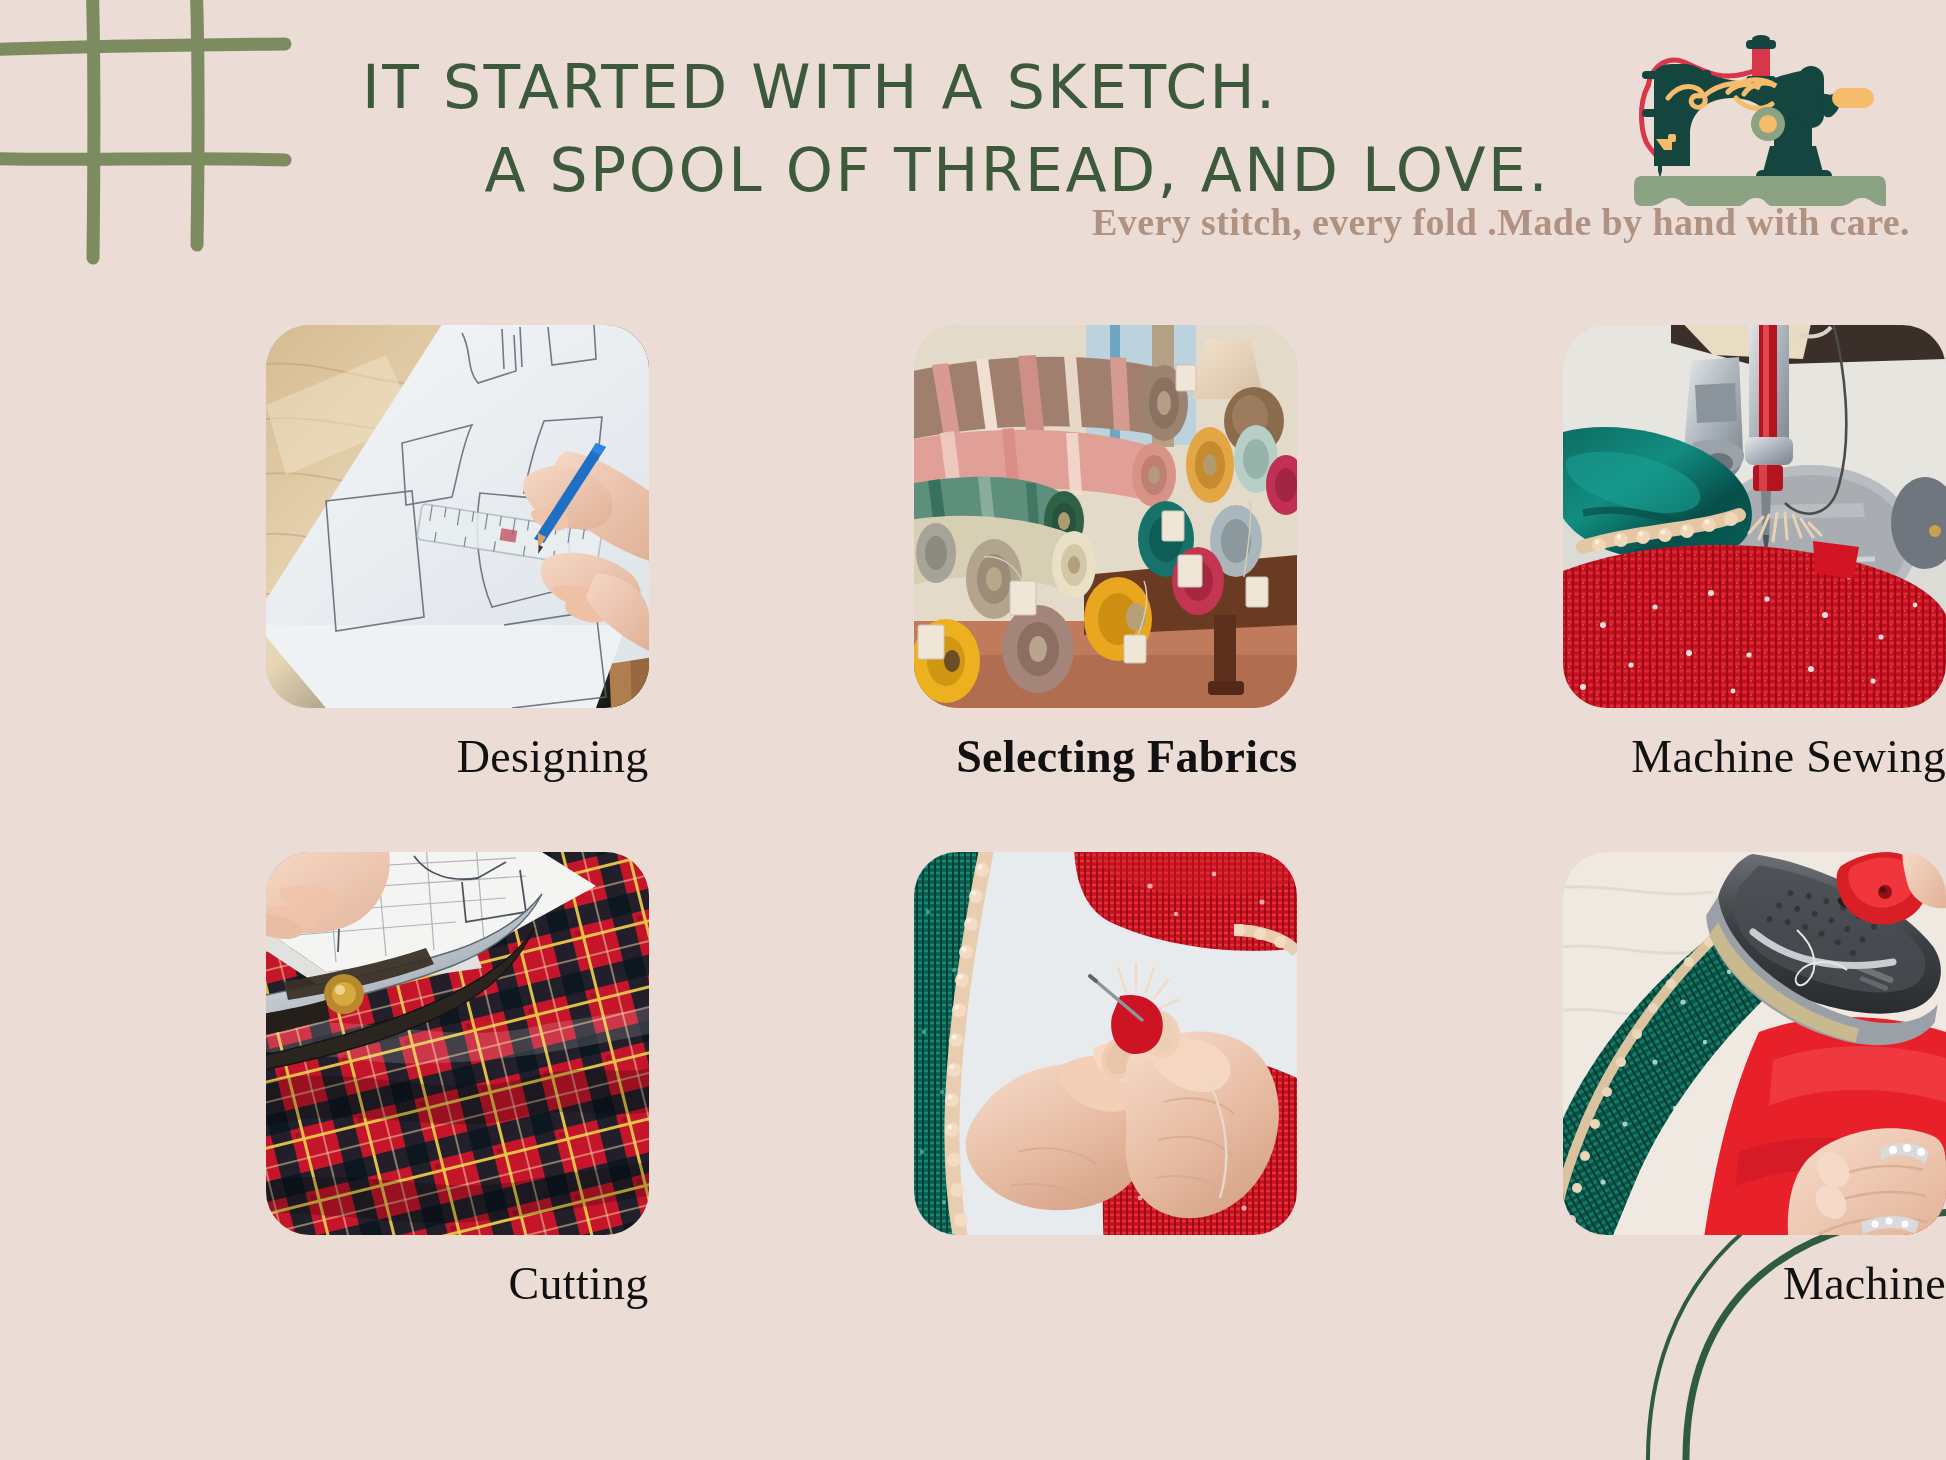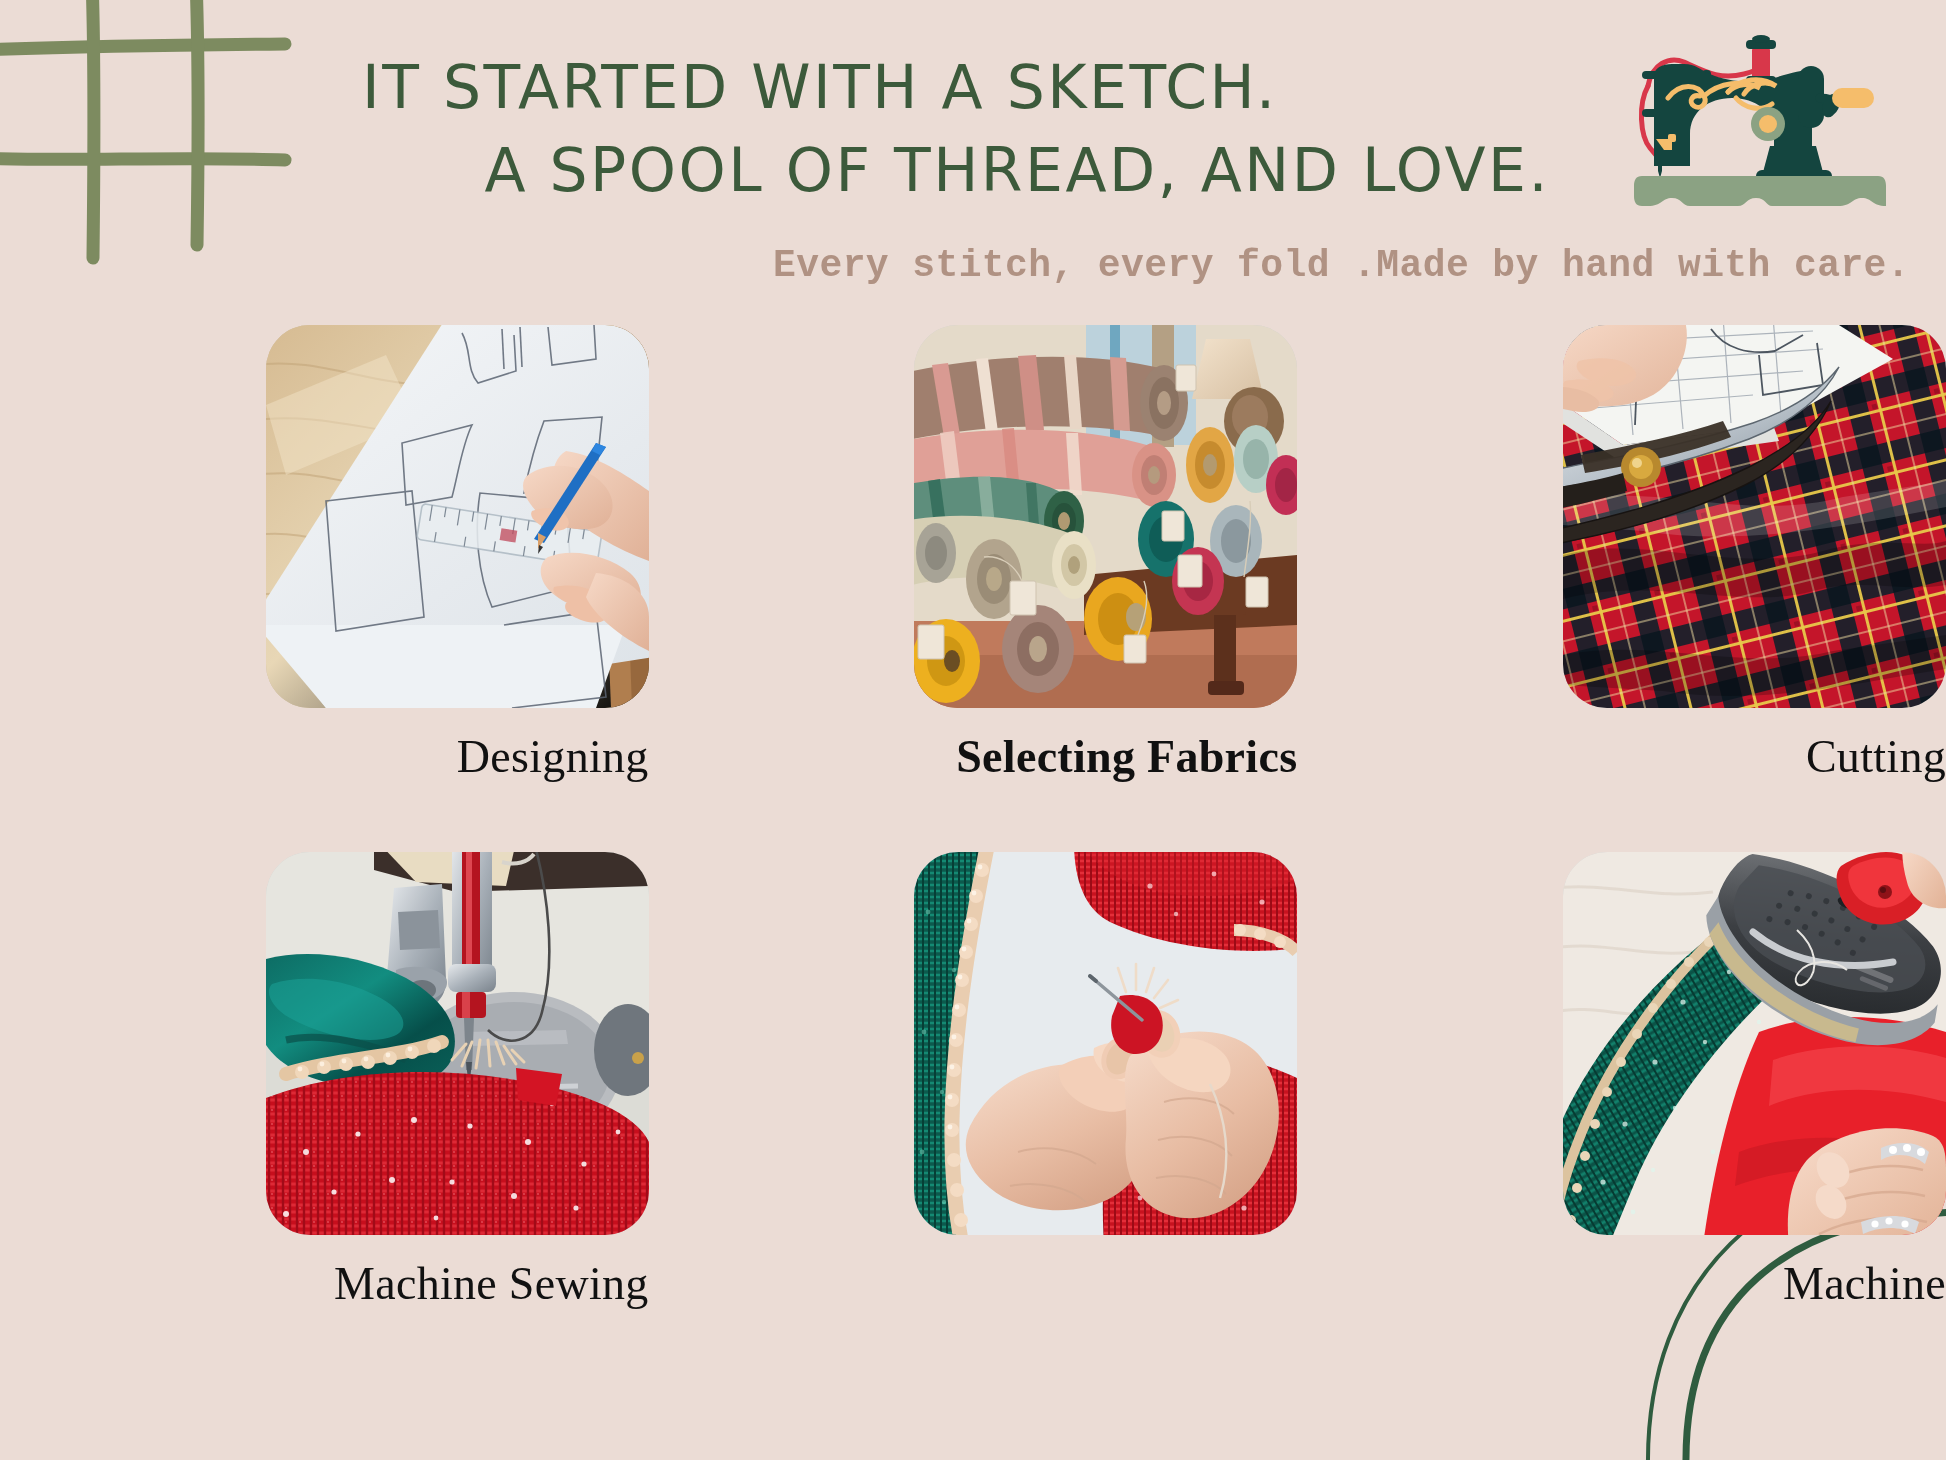--- a/index.html
+++ b/index.html
@@ -60,27 +60,26 @@
 
   #title-line-1 { padding-left: 62px; }
   #title-line-2 { padding-left: 18px; text-align: right; }
 
   #subtitle {
     position: absolute;
     left: 700px;
     top: 196px;
     width: 1210px;
     text-align: right;
-    font-family: Liberation Mono, monospace;
+    font-family: Liberation Serif, serif;
     font-size: 38px;
     font-weight: 700;
     letter-spacing: 0.4px;
     color: #b09283;
     white-space: nowrap;
-    margin-top: 44px;
   }
 
   #sewing-machine-icon {
     position: absolute;
     left: 1624px;
     top: 22px;
     width: 272px;
     height: 185px;
   }
 
@@ -425,100 +424,20 @@
         <g stroke="#d8cdb8" stroke-width="1.4" fill="none">
           <path d="M108 256 C 100 238, 84 230, 70 232"></path>
           <path d="M330 252 C 334 222, 338 196, 336 176"></path>
           <path d="M224 310 C 232 290, 236 272, 230 256"></path>
         </g>
       </svg>
     </div>
     <div class="step-label">Selecting Fabrics</div>
   </div>
 
-  <div class="step-card col-3">
-    <div class="thumb">
-      <svg viewBox="0 0 383 383" xmlns="http://www.w3.org/2000/svg" preserveAspectRatio="xMidYMid slice">
-        <defs>
-          <pattern id="tartan" width="64" height="64" patternUnits="userSpaceOnUse" patternTransform="rotate(-14)">
-            <rect width="64" height="64" fill="#c4152a"></rect>
-            <rect x="0" y="0" width="64" height="20" fill="#16202a" opacity="0.92"></rect>
-            <rect x="0" y="0" width="20" height="64" fill="#16202a" opacity="0.92"></rect>
-            <rect x="0" y="0" width="20" height="20" fill="#0d1720"></rect>
-            <rect x="30" y="0" width="3" height="64" fill="#e8c84a" opacity="0.95"></rect>
-            <rect x="0" y="30" width="64" height="3" fill="#e8c84a" opacity="0.95"></rect>
-            <rect x="50" y="0" width="2" height="64" fill="#f0dca0" opacity="0.5"></rect>
-            <rect x="0" y="50" width="64" height="2" fill="#f0dca0" opacity="0.5"></rect>
-            <rect x="24" y="24" width="5" height="5" fill="#7a0d1b" opacity="0.5"></rect>
-          </pattern>
-          <linearGradient id="skin3" x1="0" y1="0" x2="1" y2="1">
-            <stop offset="0%" stop-color="#f8dccb"></stop>
-              <stop offset="100%" stop-color="#e3b69c"></stop>
-          </linearGradient>
-          <linearGradient id="blade" x1="0" y1="0" x2="1" y2="1">
-            <stop offset="0%" stop-color="#f2f4f6"></stop>
-              <stop offset="55%" stop-color="#b9c2ca"></stop>
-            <stop offset="100%" stop-color="#7f8a94"></stop>
-          </linearGradient>
-        </defs>
-
-        <rect width="383" height="383" fill="url(#tartan)"></rect>
-
-        <g opacity="0.22">
-          <path d="M0 230 C 80 208, 170 250, 260 226 C 320 210, 360 224, 383 216 L 383 260
-                   C 340 268, 300 252, 250 266 C 180 286, 90 250, 0 274 Z" fill="#000"></path>
-          <path d="M0 330 C 90 312, 180 348, 270 326 L 383 310 L 383 344
-                   C 300 356, 200 382, 100 366 L 0 360 Z" fill="#000"></path>
-        </g>
-        <g opacity="0.15" fill="#fff">
-          <path d="M0 176 C 90 156, 180 198, 280 172 L 383 156 L 383 182
-                   C 290 200, 180 222, 80 206 L 0 200 Z"></path>
-        </g>
-
-        <path d="M-10 -10 L 260 -10 L 330 34 L 210 100 L 60 120 L -10 72 Z" fill="#f4f5f2"></path>
-        <path d="M-10 72 L 60 120 L 210 100 L 216 116 L 60 138 L -10 92 Z" fill="#e1e2df"></path>
-        <g stroke="#9aa3ad" stroke-width="1.2" fill="none" opacity="0.8">
-          <path d="M30 18 L 250 6"></path>
-            <path d="M26 40 L 260 24"></path>
-          <path d="M22 62 L 240 46"></path>
-            <path d="M18 84 L 190 70"></path>
-          <path d="M60 -8 L 70 110"></path>
-            <path d="M110 -8 L 120 104"></path>
-          <path d="M160 -8 L 168 98"></path>
-            <path d="M210 -8 L 218 90"></path>
-        </g>
-        <g stroke="#4d5660" stroke-width="1.8" fill="none">
-          <path d="M148 4 C 162 24, 186 30, 212 26 L 240 10"></path>
-          <path d="M196 30 L 200 70 L 260 60 L 254 18"></path>
-          <path d="M74 52 L 72 100"></path>
-        </g>
-
-        <g>
-          <path d="M-14 146 C 30 136, 110 124, 190 98 C 236 82, 262 60, 276 42
-                   C 262 70, 232 96, 186 114 C 112 142, 34 158, -14 164 Z" fill="url(#blade)" stroke="#5d6770" stroke-width="1.4"></path>
-          <path d="M-14 206 C 30 196, 112 178, 186 142 C 230 120, 256 96, 268 76
-                   C 254 108, 226 138, 182 160 C 110 196, 30 212, -14 220 Z" fill="#2b2520" stroke="#171311" stroke-width="1.4"></path>
-          <path d="M18 130 C 70 120, 120 110, 160 96 L 168 112 C 126 128, 72 140, 22 148 Z" fill="#3a3027" opacity="0.95"></path>
-          <circle cx="78" cy="142" r="20" fill="#b8892e"></circle>
-          <circle cx="78" cy="142" r="12" fill="#d8a93f"></circle>
-          <circle cx="74" cy="138" r="5" fill="#efd48c"></circle>
-          <path d="M-18 164 C 10 160, 40 154, 60 148 L 64 166 C 40 174, 8 182, -18 186 Z" fill="#241f1b"></path>
-        </g>
-
-        <path d="M-20 -10 L 120 -10 C 130 14, 120 48, 96 66 C 72 84, 30 86, -20 74 Z" fill="url(#skin3)"></path>
-        <g fill="#efc3a8" opacity="0.85">
-          <path d="M16 36 C 40 30, 64 34, 72 46 C 78 56, 60 64, 40 60 C 22 56, 8 44, 16 36 Z"></path>
-          <path d="M2 56 C 22 52, 44 56, 50 66 C 54 74, 38 80, 20 76 C 6 72, -4 62, 2 56 Z"></path>
-        </g>
-        <path d="M-20 62 C 0 60, 24 64, 34 74 C 42 82, 28 90, 10 86 L -20 80 Z" fill="#e8bda3"></path>
-      </svg>
-    </div>
-    <div class="step-label">Cutting</div>
-  </div>
-
   <div class="step-card col-1">
     <div class="thumb">
       <svg viewBox="0 0 383 383" xmlns="http://www.w3.org/2000/svg" preserveAspectRatio="xMidYMid slice">
         <defs>
           <linearGradient id="metal" x1="0" y1="0" x2="1" y2="1">
             <stop offset="0%" stop-color="#e6e9ec"></stop>
               <stop offset="50%" stop-color="#aab2ba"></stop>
             <stop offset="100%" stop-color="#79828b"></stop>
           </linearGradient>
           <linearGradient id="tealsat" x1="0" y1="0" x2="1" y2="1">
@@ -626,20 +545,100 @@
             <circle cx="20" cy="362" r="3"></circle>
           <circle cx="170" cy="366" r="2.4"></circle>
             <circle cx="352" cy="280" r="2.4"></circle>
           <circle cx="286" cy="252" r="2.2"></circle>
         </g>
 
         <path d="M250 216 L 296 222 L 290 254 L 252 248 Z" fill="#d31424"></path>
       </svg>
     </div>
     <div class="step-label">Machine Sewing</div>
+  </div>
+
+  <div class="step-card col-3">
+    <div class="thumb">
+      <svg viewBox="0 0 383 383" xmlns="http://www.w3.org/2000/svg" preserveAspectRatio="xMidYMid slice">
+        <defs>
+          <pattern id="tartan" width="64" height="64" patternUnits="userSpaceOnUse" patternTransform="rotate(-14)">
+            <rect width="64" height="64" fill="#c4152a"></rect>
+            <rect x="0" y="0" width="64" height="20" fill="#16202a" opacity="0.92"></rect>
+            <rect x="0" y="0" width="20" height="64" fill="#16202a" opacity="0.92"></rect>
+            <rect x="0" y="0" width="20" height="20" fill="#0d1720"></rect>
+            <rect x="30" y="0" width="3" height="64" fill="#e8c84a" opacity="0.95"></rect>
+            <rect x="0" y="30" width="64" height="3" fill="#e8c84a" opacity="0.95"></rect>
+            <rect x="50" y="0" width="2" height="64" fill="#f0dca0" opacity="0.5"></rect>
+            <rect x="0" y="50" width="64" height="2" fill="#f0dca0" opacity="0.5"></rect>
+            <rect x="24" y="24" width="5" height="5" fill="#7a0d1b" opacity="0.5"></rect>
+          </pattern>
+          <linearGradient id="skin3" x1="0" y1="0" x2="1" y2="1">
+            <stop offset="0%" stop-color="#f8dccb"></stop>
+              <stop offset="100%" stop-color="#e3b69c"></stop>
+          </linearGradient>
+          <linearGradient id="blade" x1="0" y1="0" x2="1" y2="1">
+            <stop offset="0%" stop-color="#f2f4f6"></stop>
+              <stop offset="55%" stop-color="#b9c2ca"></stop>
+            <stop offset="100%" stop-color="#7f8a94"></stop>
+          </linearGradient>
+        </defs>
+
+        <rect width="383" height="383" fill="url(#tartan)"></rect>
+
+        <g opacity="0.22">
+          <path d="M0 230 C 80 208, 170 250, 260 226 C 320 210, 360 224, 383 216 L 383 260
+                   C 340 268, 300 252, 250 266 C 180 286, 90 250, 0 274 Z" fill="#000"></path>
+          <path d="M0 330 C 90 312, 180 348, 270 326 L 383 310 L 383 344
+                   C 300 356, 200 382, 100 366 L 0 360 Z" fill="#000"></path>
+        </g>
+        <g opacity="0.15" fill="#fff">
+          <path d="M0 176 C 90 156, 180 198, 280 172 L 383 156 L 383 182
+                   C 290 200, 180 222, 80 206 L 0 200 Z"></path>
+        </g>
+
+        <path d="M-10 -10 L 260 -10 L 330 34 L 210 100 L 60 120 L -10 72 Z" fill="#f4f5f2"></path>
+        <path d="M-10 72 L 60 120 L 210 100 L 216 116 L 60 138 L -10 92 Z" fill="#e1e2df"></path>
+        <g stroke="#9aa3ad" stroke-width="1.2" fill="none" opacity="0.8">
+          <path d="M30 18 L 250 6"></path>
+            <path d="M26 40 L 260 24"></path>
+          <path d="M22 62 L 240 46"></path>
+            <path d="M18 84 L 190 70"></path>
+          <path d="M60 -8 L 70 110"></path>
+            <path d="M110 -8 L 120 104"></path>
+          <path d="M160 -8 L 168 98"></path>
+            <path d="M210 -8 L 218 90"></path>
+        </g>
+        <g stroke="#4d5660" stroke-width="1.8" fill="none">
+          <path d="M148 4 C 162 24, 186 30, 212 26 L 240 10"></path>
+          <path d="M196 30 L 200 70 L 260 60 L 254 18"></path>
+          <path d="M74 52 L 72 100"></path>
+        </g>
+
+        <g>
+          <path d="M-14 146 C 30 136, 110 124, 190 98 C 236 82, 262 60, 276 42
+                   C 262 70, 232 96, 186 114 C 112 142, 34 158, -14 164 Z" fill="url(#blade)" stroke="#5d6770" stroke-width="1.4"></path>
+          <path d="M-14 206 C 30 196, 112 178, 186 142 C 230 120, 256 96, 268 76
+                   C 254 108, 226 138, 182 160 C 110 196, 30 212, -14 220 Z" fill="#2b2520" stroke="#171311" stroke-width="1.4"></path>
+          <path d="M18 130 C 70 120, 120 110, 160 96 L 168 112 C 126 128, 72 140, 22 148 Z" fill="#3a3027" opacity="0.95"></path>
+          <circle cx="78" cy="142" r="20" fill="#b8892e"></circle>
+          <circle cx="78" cy="142" r="12" fill="#d8a93f"></circle>
+          <circle cx="74" cy="138" r="5" fill="#efd48c"></circle>
+          <path d="M-18 164 C 10 160, 40 154, 60 148 L 64 166 C 40 174, 8 182, -18 186 Z" fill="#241f1b"></path>
+        </g>
+
+        <path d="M-20 -10 L 120 -10 C 130 14, 120 48, 96 66 C 72 84, 30 86, -20 74 Z" fill="url(#skin3)"></path>
+        <g fill="#efc3a8" opacity="0.85">
+          <path d="M16 36 C 40 30, 64 34, 72 46 C 78 56, 60 64, 40 60 C 22 56, 8 44, 16 36 Z"></path>
+          <path d="M2 56 C 22 52, 44 56, 50 66 C 54 74, 38 80, 20 76 C 6 72, -4 62, 2 56 Z"></path>
+        </g>
+        <path d="M-20 62 C 0 60, 24 64, 34 74 C 42 82, 28 90, 10 86 L -20 80 Z" fill="#e8bda3"></path>
+      </svg>
+    </div>
+    <div class="step-label">Cutting</div>
   </div>
 
   <div class="step-card col-2">
     <div class="thumb">
       <svg viewBox="0 0 383 383" xmlns="http://www.w3.org/2000/svg" preserveAspectRatio="xMidYMid slice">
         <defs>
           <pattern id="tweedred2" width="12" height="12" patternUnits="userSpaceOnUse">
             <rect width="12" height="12" fill="#c8121f"></rect>
             <path d="M0 3 L 12 3 M0 9 L 12 9" stroke="#e42f3a" stroke-width="2.6"></path>
             <path d="M3 0 L 3 12 M9 0 L 9 12" stroke="#9c0b16" stroke-width="2"></path>

